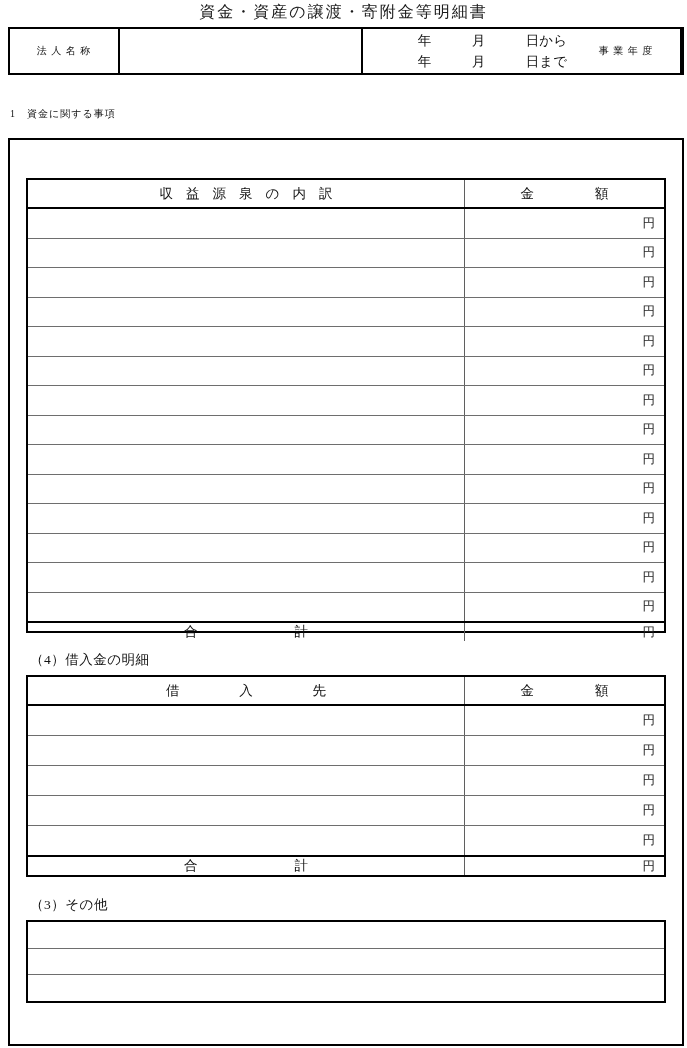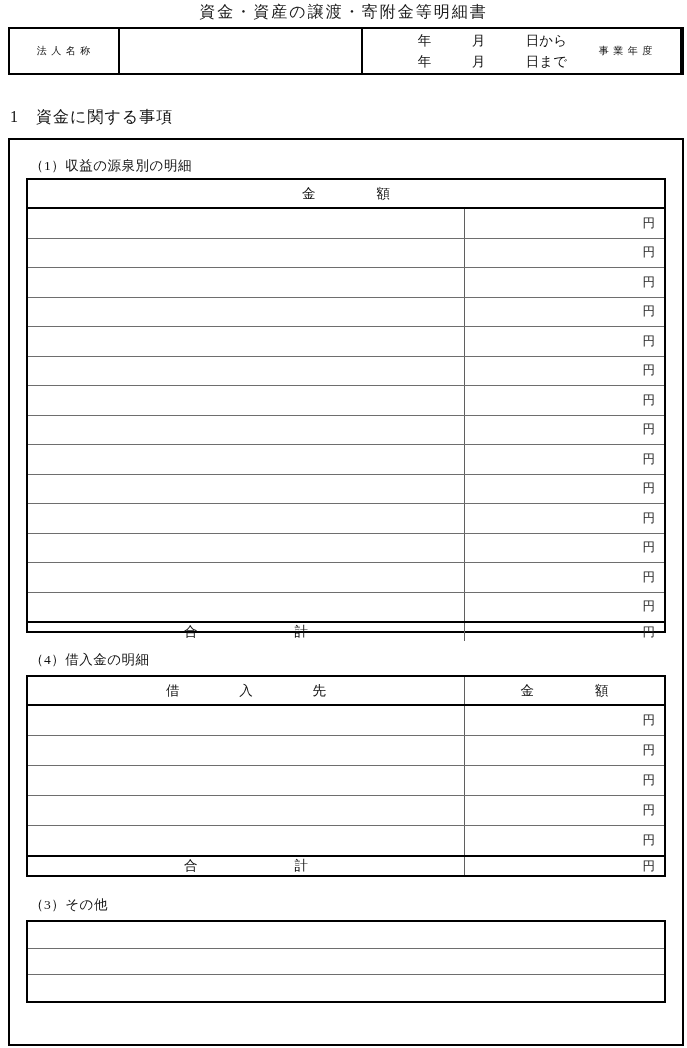--- a/index.html
+++ b/index.html
@@ -28,21 +28,21 @@
   }
   .hcell.last { border-right:none; }
   .hc-name   { width:110px; }
   .hc-input  { width:243px; }
   .hc-fy     { width:110px; }
   .hc-dates  {
     flex:1; flex-direction:column; align-items:flex-end; justify-content:center;
     padding-right:5px; line-height:21px; font-size:13.5px; letter-spacing:0;
   }
 
-  .sec-heading { top:107px; left:10px; font-size:16px; letter-spacing:1px; }
+  .sec-heading { top:107px; left:10px; font-size:10px; letter-spacing:1px; }
 
   
   .outer { top:138px; left:8px; width:676px; height:908px; border:2px solid #000; }
 
   .subhead { position:absolute; font-size:13.5px; letter-spacing:0.5px; }
   .sh1 { top:17px;  left:20px; }
   .sh2 { top:511px; left:20px; }
   .sh3 { top:756px; left:20px; }
 
   
@@ -99,24 +99,26 @@
     <div>年　　　月　　　日から</div>
     <div>年　　　月　　　日まで</div>
   </div>
   <div class="hcell hc-fy">事 業 年 度</div>
 </div>
 
 <div class="abs sec-heading">1　資金に関する事項</div>
 
 <div class="abs outer">
 
-  <div class="subhead sh1">（1）収益の源泉別の明細</div>
 
   <div class="ftable t1">
     <div class="thead">
+      <div class="c1">
+        <span class="ls-wide">収益源泉の内訳</span>
+      </div>
       <div class="c2">
         <span class="pair">
           <span>金</span>
           <span>額</span>
         </span>
       </div>
     </div>
     <div class="rows">
       
     

